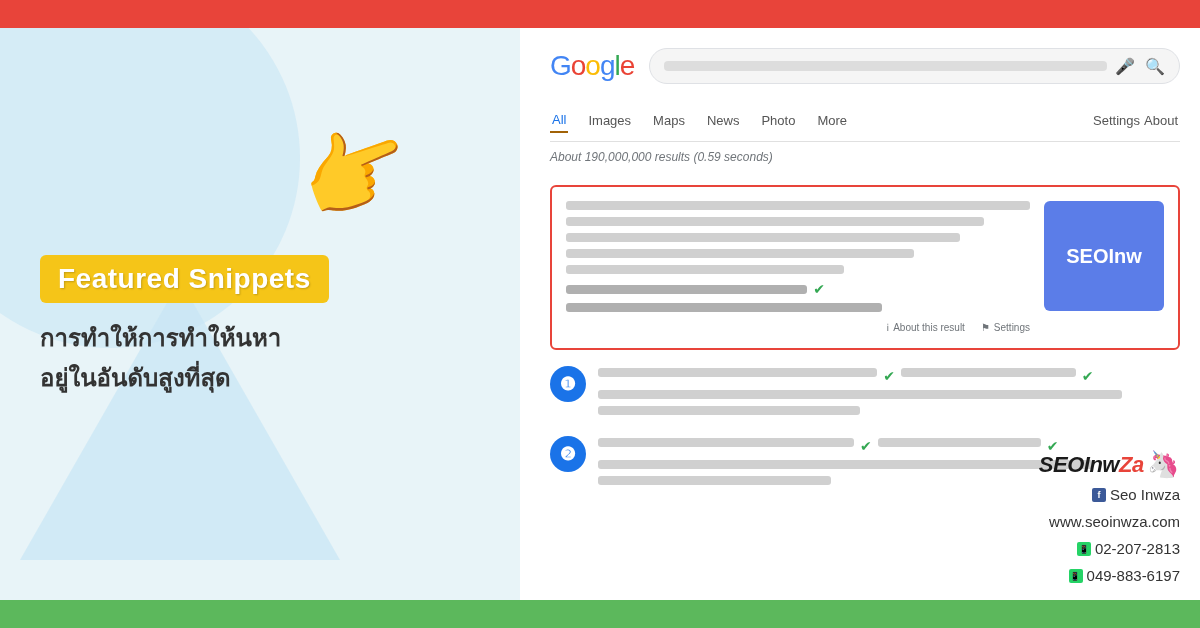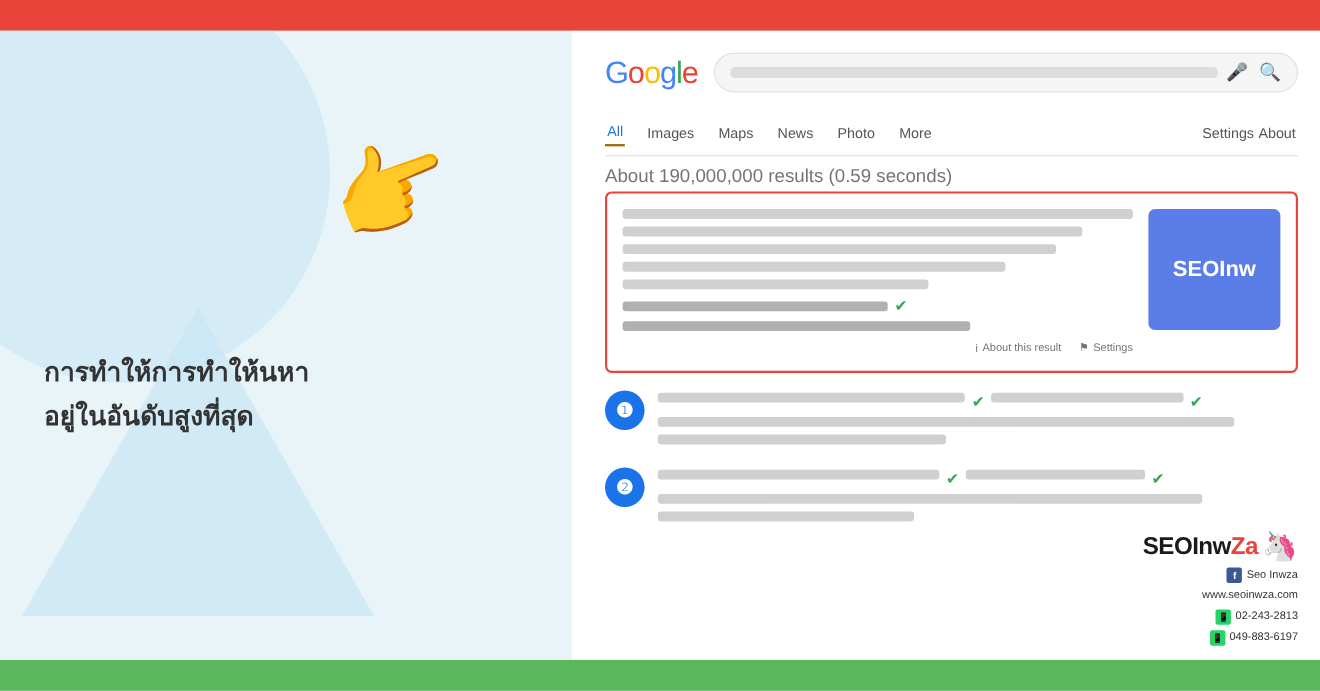--- a/index.html
+++ b/index.html
@@ -189,23 +189,24 @@
       border-bottom: 2px solid #a16207;
       font-weight: 500;
     }
 
     .google-nav .nav-right {
       margin-left: auto;
       display: flex;
     }
 
     .results-count {
-      font-size: 17px;
+      font-size: 12px;
       color: #70757a;
-      margin-bottom: 4px;
+      margin-bottom: 21px;
+      font-style: italic;
     }
 
     
     .featured-snippet-box {
       border: 2px solid #e8443a;
       border-radius: 6px;
       padding: 14px;
       margin-bottom: 16px;
       display: flex;
       gap: 14px;
@@ -335,31 +336,32 @@
       display: flex;
       align-items: center;
       gap: 4px;
     }
 
     .brand-text {
       font-size: 22px;
       font-weight: 900;
       color: #1a1a1a;
       letter-spacing: -0.5px;
+      font-style: italic;
     }
 
     .brand-seo { color: #1a1a1a; }
     .brand-inwza { color: #e8443a; }
 
     .brand-unicorn {
       font-size: 26px;
     }
 
     .brand-info {
-      font-size: 10px;
+      font-size: 15px;
       color: #333;
       text-align: right;
       line-height: 1.6;
     }
 
     .fb-icon {
       width: 14px;
       height: 14px;
       background: #3b5998;
       border-radius: 2px;
@@ -399,20 +401,23 @@
 
   <div class="bottom-bar"></div>
 
   <div class="left-bg">
     <div class="left-circle"></div>
     <div class="left-triangle"></div>
   </div>
 
   <div class="hand-pointer">👉</div>
 
+  <div class="featured-title">
+    <span class="featured-title-text">Featured Snippets</span>
+  </div>
 
   <div class="subtitle-text1">การทำให้การทำให้นหา</div>
   <div class="subtitle-text2">อยู่ในอันดับสูงที่สุด</div>
 
   <div class="right-section">
 
     <div class="google-search-area">
       <div class="google-logo">
         <span class="g-blue">G</span><span class="g-red">o</span><span class="g-yellow">o</span><span class="g-blue">g</span><span class="g-green">l</span><span class="g-red">e</span>
       </div>
@@ -509,21 +514,21 @@
       </span>
       <span class="brand-unicorn">🦄</span>
     </div>
     <div class="brand-row">
       <span class="fb-icon">f</span>
       <span class="brand-info">Seo Inwza</span>
     </div>
     <div class="brand-info">www.seoinwza.com</div>
     <div class="brand-row">
       <span class="phone-icon">📱</span>
-      <span class="brand-info">02-243-2813</span>
+      <span class="brand-info">02-207-2813</span>
     </div>
     <div class="brand-row">
       <span class="phone-icon">📱</span>
       <span class="brand-info">049-883-6197</span>
     </div>
   </div>
 
 </div>
 
 </body></html>

